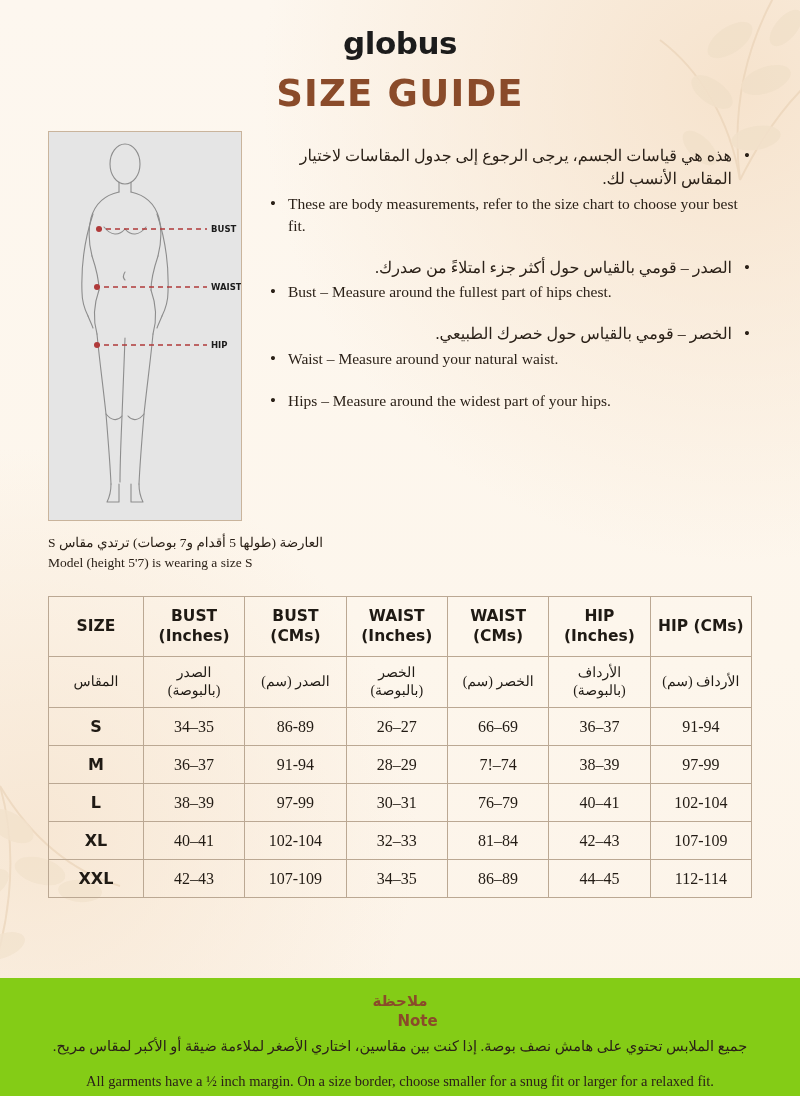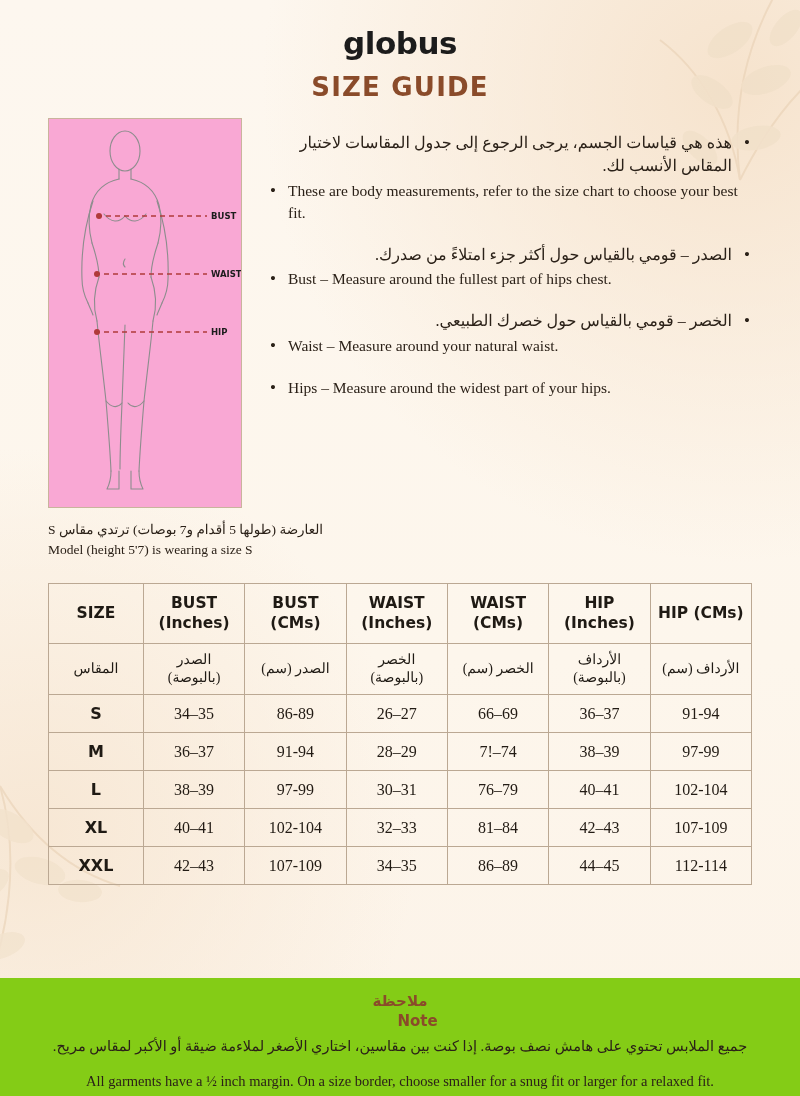--- a/index.html
+++ b/index.html
@@ -61,42 +61,42 @@
     font-family: "DejaVu Sans", sans-serif;
     font-weight: bold;
     font-size: 31px;
     letter-spacing: -0.5px;
     color: #1c1c1c;
     line-height: 1.1;
   }
   .guide-title {
     font-family: "DejaVu Sans", sans-serif;
     font-weight: bold;
-    font-size: 26px;
+    font-size: 37px;
     letter-spacing: 1.2px;
     color: #8a4b2a;
     margin-top: 12px;
   }
 
   
   .upper {
     display: flex;
     margin-top: 16px;
     padding: 0 48px 0 48px;
     gap: 26px;
   }
   .figure-box {
     width: 194px;
     flex: 0 0 194px;
   }
   .figure-frame {
     width: 194px;
     height: 390px;
     border: 1px solid #c9b49c;
-    background: #f9a8d4;
+    background: #e5e5e5;
     position: relative;
     box-sizing: border-box;
   }
   .figure-frame svg {
     display: block;
   }
   .model-note {
     margin-top: 12px;
     font-size: 13.5px;
     line-height: 1.45;

